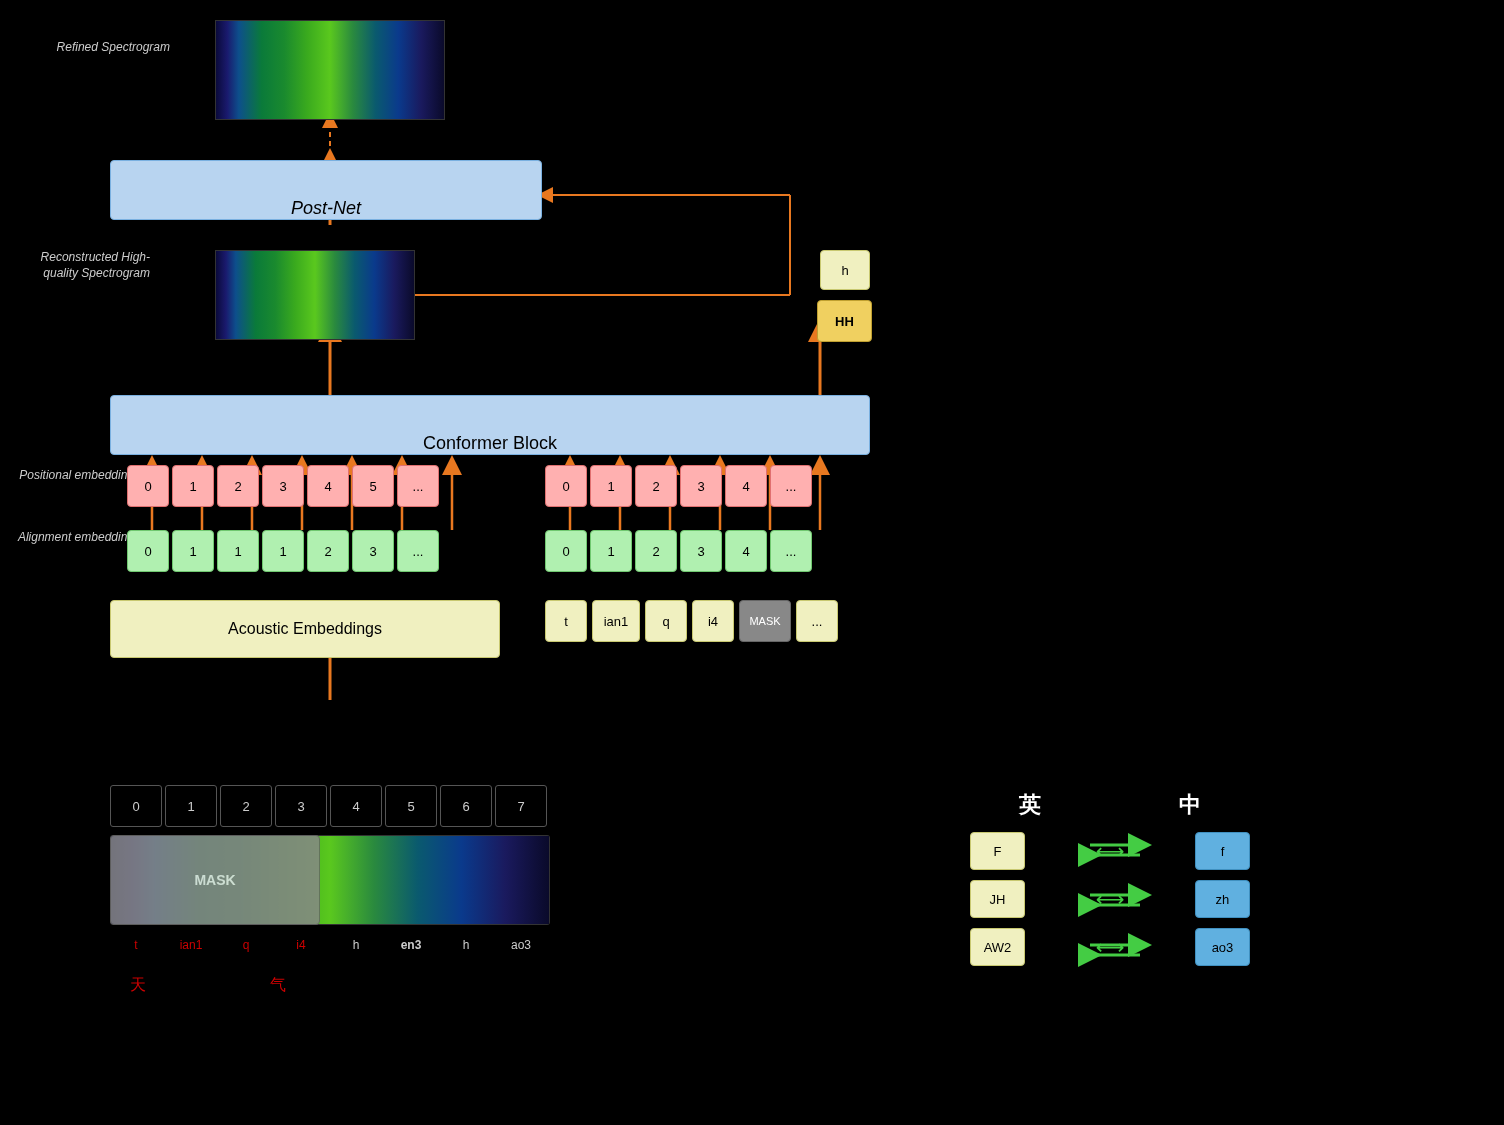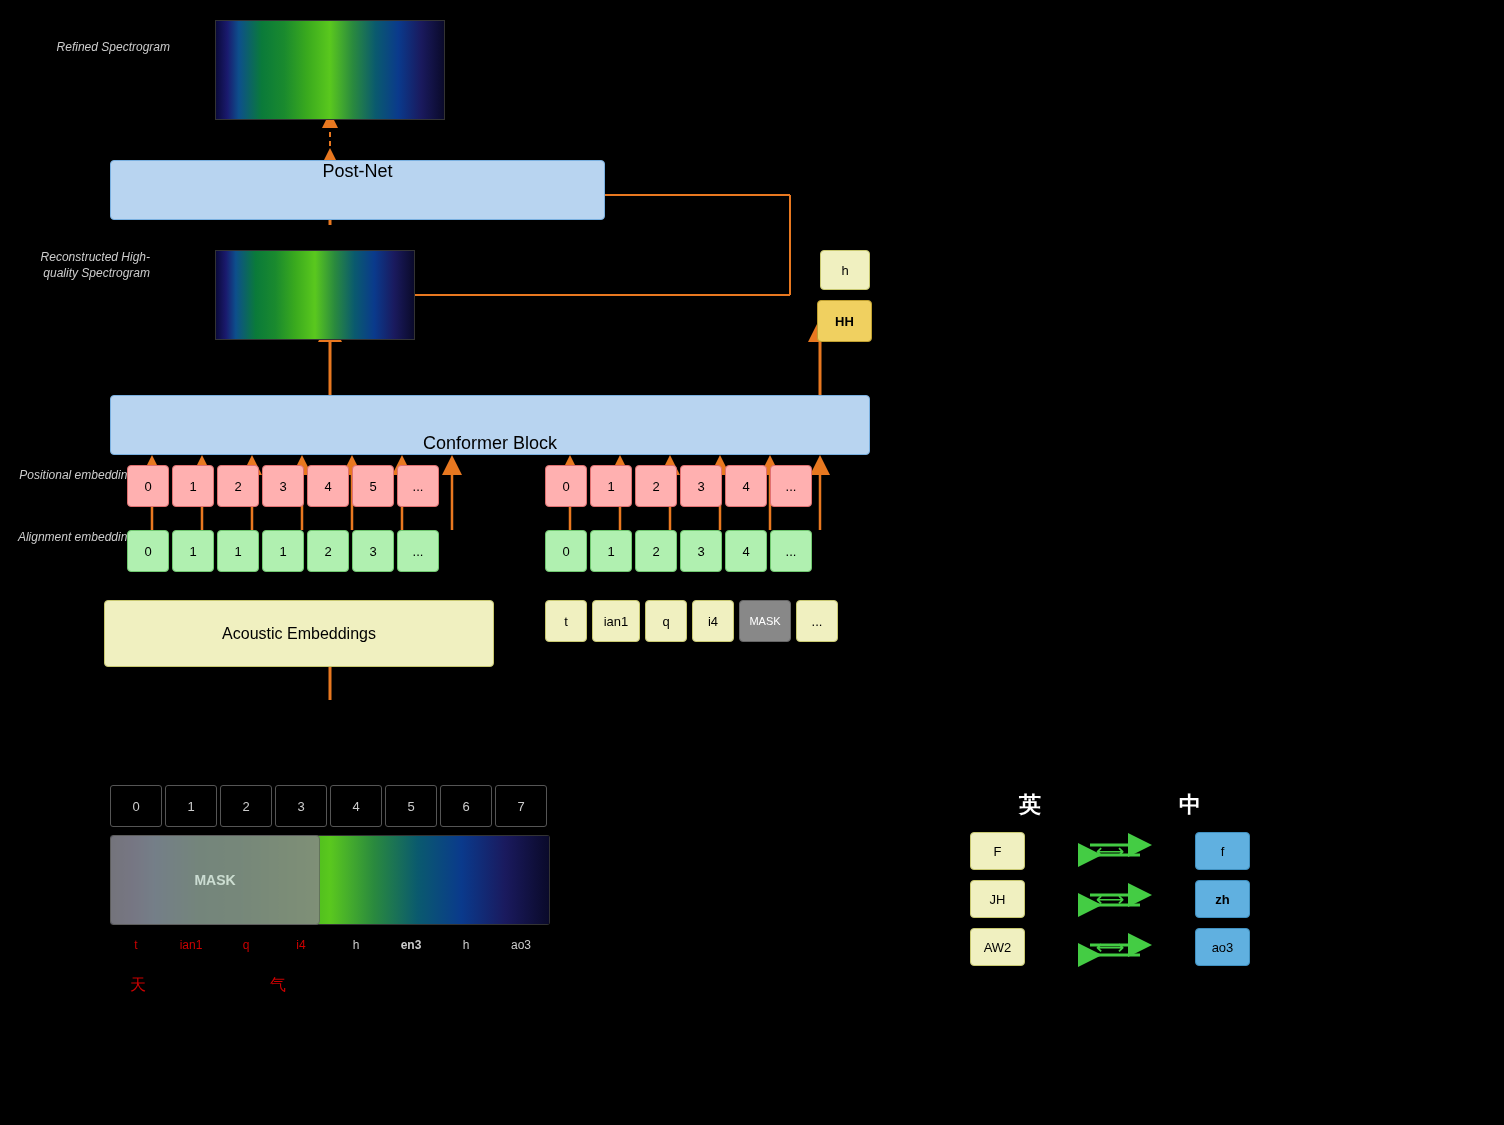--- a/index.html
+++ b/index.html
@@ -159,22 +159,22 @@
   </svg>
 
   <div class="label-text" style="position:absolute; top:40px; left:50px; width:120px;">
     <span>Refined
 Spectrogram</span>
   </div>
 
   <div class="spectrogram" style="position:absolute; top:20px; left:215px; width:230px; height:100px;">
   </div>
 
-  <div class="box-light-blue" style="position:absolute; top:160px; left:110px; width:495px; height:60px;
-              display:flex; align-items:flex-start; justify-content:center;">
+  <div class="box-light-blue" style="position:absolute; top:160px; left:110px; width:432px; height:60px;
+              display:flex; align-items:flex-end; justify-content:center;font-style:italic;">
     <span class="main-box-text">Post-Net</span>
   </div>
 
   <div class="label-text" style="position:absolute; top:250px; left:10px; width:140px;">
     <span>Reconstructed
 High-quality
 Spectrogram</span>
   </div>
 
   <div class="spectrogram" style="position:absolute; top:250px; left:215px; width:200px; height:90px;">
@@ -288,21 +288,21 @@
         <span class="small-box-text">3</span>
       </div>
     <div class="box-light-green" style="width:42px;height:42px;display:flex;align-items:center;justify-content:center;">
         <span class="small-box-text">4</span>
       </div>
     <div class="box-light-green" style="width:42px;height:42px;display:flex;align-items:center;justify-content:center;">
         <span class="small-box-text">...</span>
       </div>
   </div>
 
-  <div class="box-light-yellow" style="position:absolute; top:600px; left:104px; width:390px; height:67px;
+  <div class="box-light-yellow" style="position:absolute; top:600px; left:110px; width:390px; height:58px;
               display:flex; align-items:center; justify-content:center;">
     <span class="main-box-text" style="font-size:16px;">Acoustic Embeddings</span>
   </div>
 
   <div style="position:absolute; top:600px; left:545px; display:flex; gap:5px; align-items:center;">
     <div class="box-light-yellow" style="width:42px;height:42px;display:flex;align-items:center;justify-content:center;">
         <span class="small-box-text">t</span>
       </div>
     <div class="box-light-yellow" style="width:48px;height:42px;display:flex;align-items:center;justify-content:center;">
         <span class="small-box-text">ian1</span>
@@ -390,21 +390,21 @@
         <span class="small-box-text">f</span>
       </div>
     </div>
 
     <div style="display:flex; align-items:center; justify-content:space-between; margin-bottom:10px;">
       <div class="box-light-yellow" style="width:55px;height:38px;display:flex;align-items:center;justify-content:center;">
         <span class="small-box-text">JH</span>
       </div>
       <span style="color:#44cc44; font-size:20px;">⟷</span>
       <div style="width:55px;height:38px;display:flex;align-items:center;justify-content:center;
-                  background:#60b0e0; border:1px solid #4090c0; border-radius:4px;font-weight:bold;">
+                  background:#60b0e0; border:1px solid #4090c0; border-radius:4px;">
         <span class="small-box-text">zh</span>
       </div>
     </div>
 
     <div style="display:flex; align-items:center; justify-content:space-between; margin-bottom:10px;gap:39px;">
       <div class="box-light-yellow" style="width:55px;height:38px;display:flex;align-items:center;justify-content:center;">
         <span class="small-box-text">AW2</span>
       </div>
       <span style="color:#44cc44; font-size:20px;">⟷</span>
       <div style="width:55px;height:38px;display:flex;align-items:center;justify-content:center;

